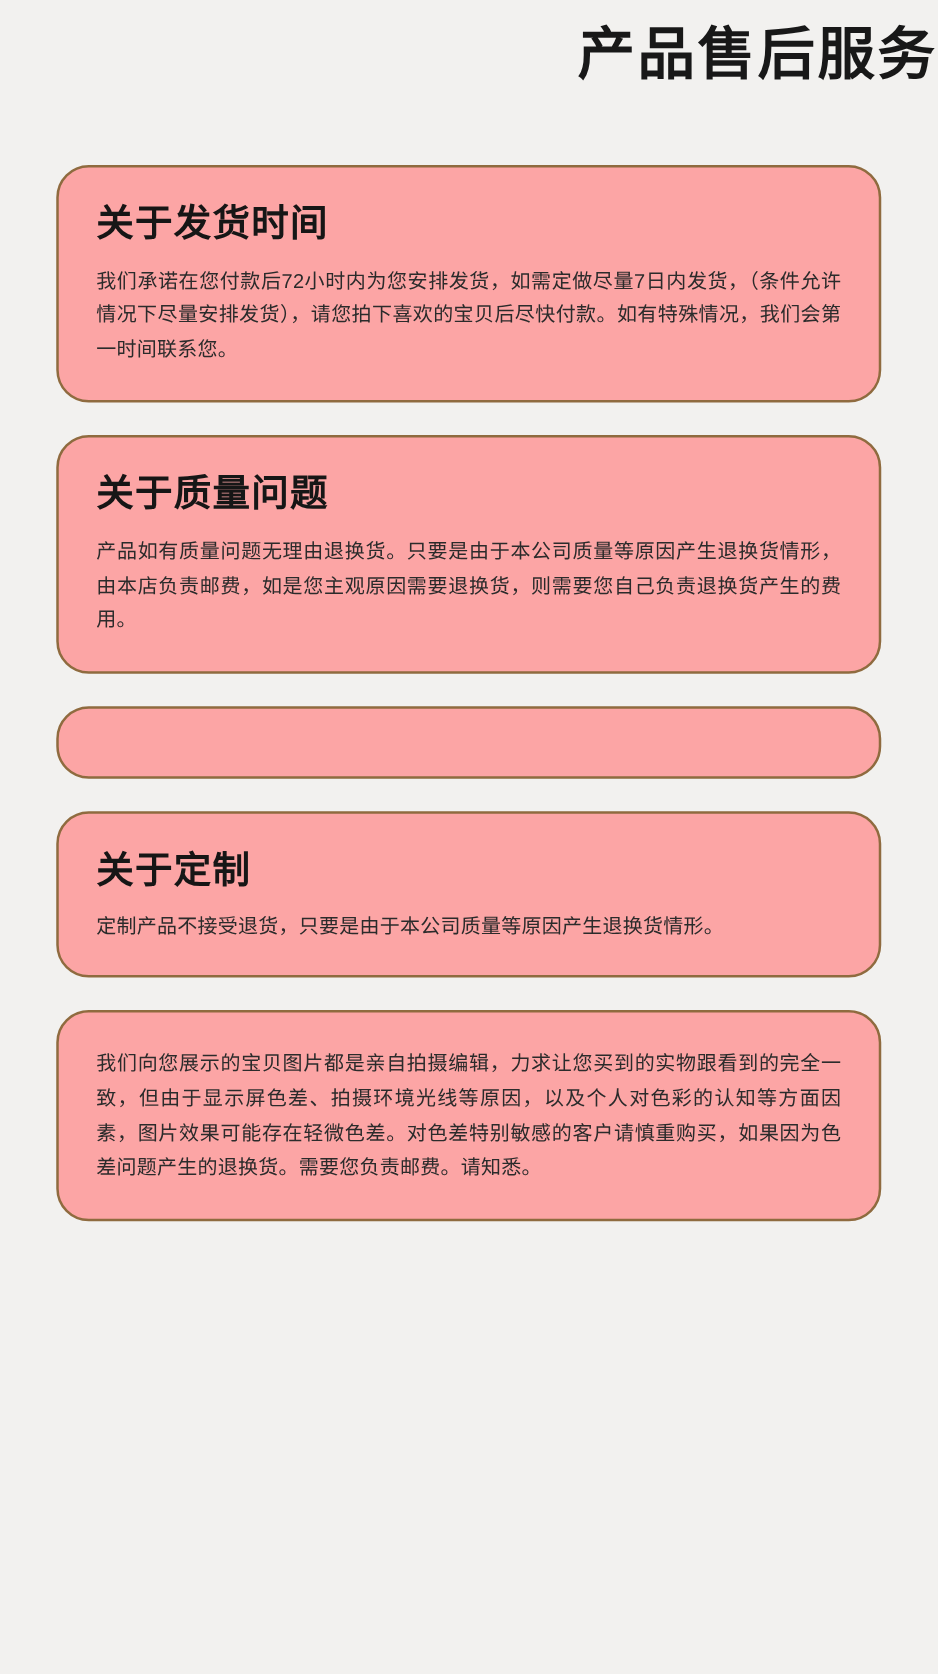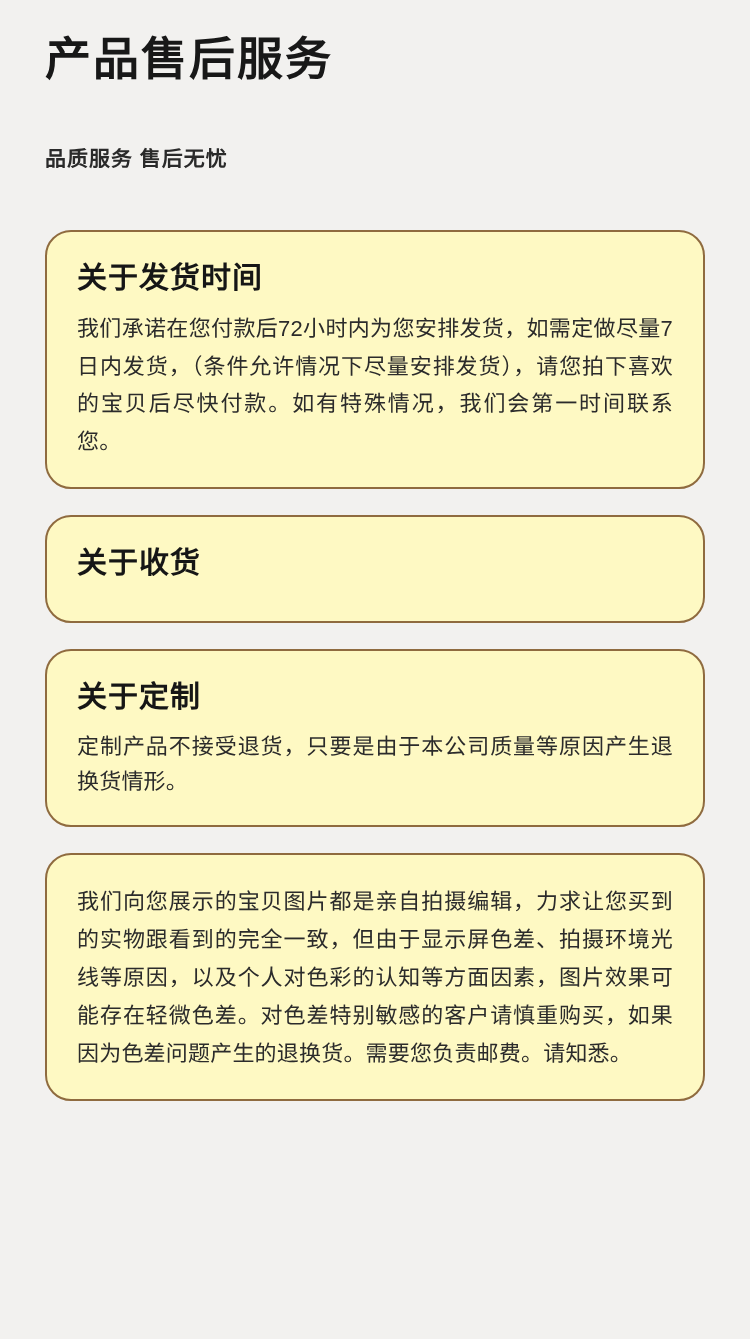--- a/index.html
+++ b/index.html
@@ -22,83 +22,86 @@
     padding: 0 0 60px 0;
     background: #f2f1ef;
     position: relative;
   }
   .page-title {
     font-size: 46px;
     font-weight: bold;
     letter-spacing: 2px;
     color: #181818;
     margin: 0;
-    padding: 30px 0 0 45px;
+    padding: 14px 0 0 45px;
     line-height: 1.3;
+    text-align: right;
   }
   .page-subtitle {
     font-size: 21px;
     font-weight: bold;
     color: #2a2a2a;
     margin: 0;
     padding: 52px 0 0 45px;
     letter-spacing: 1px;
   }
   .cards {
     margin-top: 58px;
     padding: 0 45px;
     display: flex;
     flex-direction: column;
     gap: 26px;
   }
   .card {
     box-sizing: border-box;
-    background: #fef9c3;
+    background: #fca5a5;
     border: 2px solid #8f6b3f;
     border-radius: 26px;
     padding: 28px 30px 26px 30px;
   }
   .card-title {
     font-size: 30px;
     font-weight: bold;
     color: #161616;
     letter-spacing: 1px;
     margin: 0 0 14px 0;
     line-height: 1.2;
   }
   .card-body {
-    font-size: 22px;
+    font-size: 16px;
     line-height: 1.72;
     color: #2b2b2b;
     margin: 0;
     text-align: justify;
     letter-spacing: 0.2px;
   }
   .card-compact .card-body {
     line-height: 1.6;
   }
 </style>
 </head>
 <body>
 
 <div class="page">
 
   <h1 class="page-title">产品售后服务</h1>
-  <p class="page-subtitle">品质服务 售后无忧</p>
 
   <div class="cards">
 
     <section class="card">
       <h2 class="card-title">关于发货时间</h2>
       <p class="card-body">我们承诺在您付款后72小时内为您安排发货，如需定做尽量7日内发货，（条件允许情况下尽量安排发货），请您拍下喜欢的宝贝后尽快付款。如有特殊情况，我们会第一时间联系您。</p>
     </section>
 
+    <section class="card">
+      <h2 class="card-title">关于质量问题</h2>
+      <p class="card-body">产品如有质量问题无理由退换货。只要是由于本公司质量等原因产生退换货情形，由本店负责邮费，如是您主观原因需要退换货，则需要您自己负责退换货产生的费用。</p>
+    </section>
 
     <section class="card">
-      <h2 class="card-title">关于收货</h2>
     </section>
 
     <section class="card card-compact">
       <h2 class="card-title">关于定制</h2>
       <p class="card-body">定制产品不接受退货，只要是由于本公司质量等原因产生退换货情形。</p>
     </section>
 
     <section class="card">
       <p class="card-body">我们向您展示的宝贝图片都是亲自拍摄编辑，力求让您买到的实物跟看到的完全一致，但由于显示屏色差、拍摄环境光线等原因，以及个人对色彩的认知等方面因素，图片效果可能存在轻微色差。对色差特别敏感的客户请慎重购买，如果因为色差问题产生的退换货。需要您负责邮费。请知悉。</p>
     </section>

